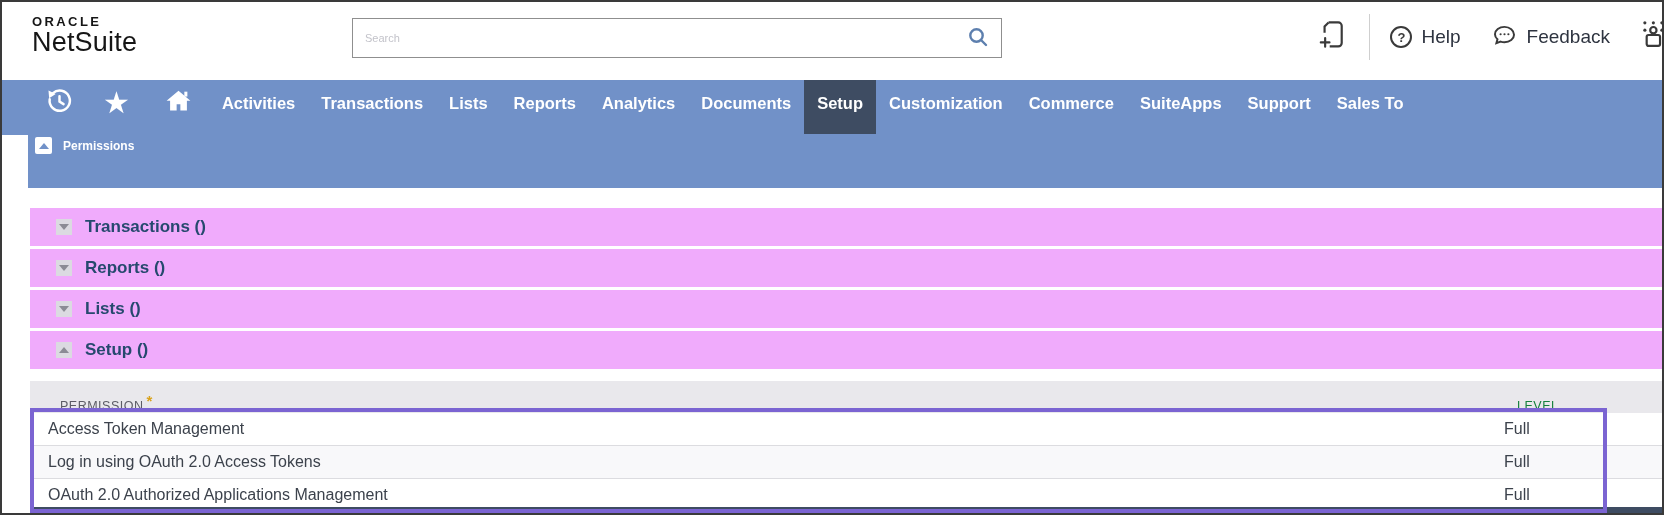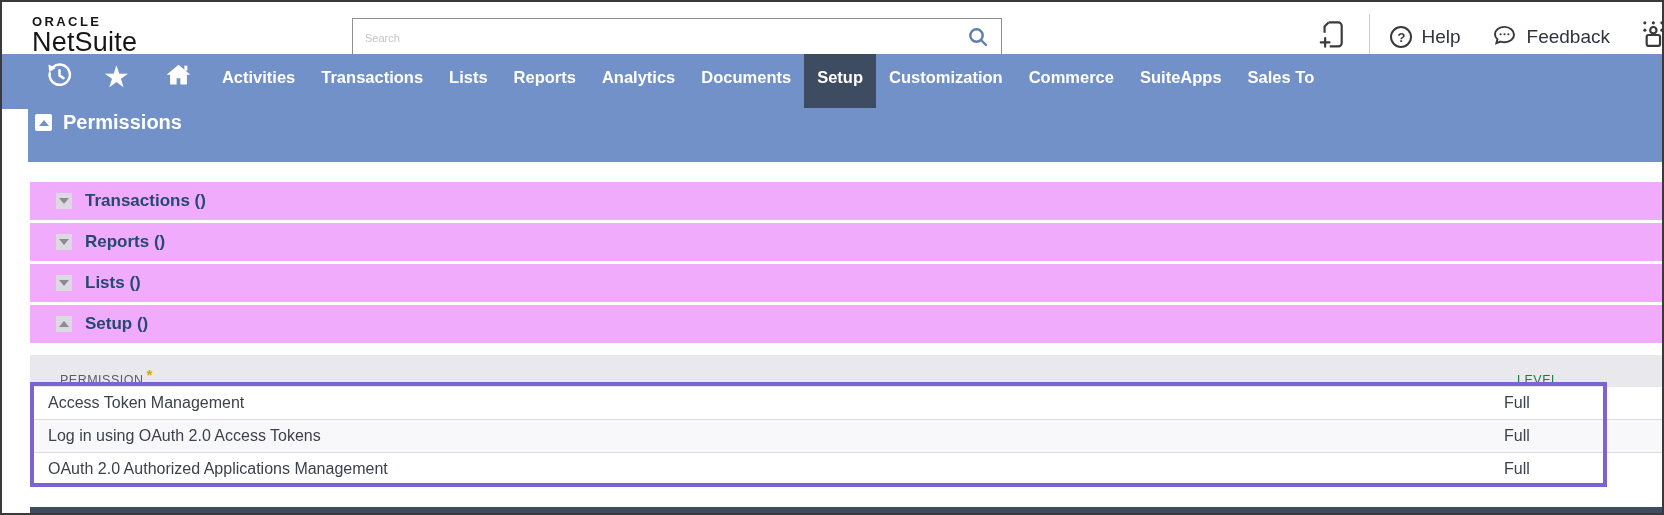--- a/index.html
+++ b/index.html
@@ -2,21 +2,21 @@
 <html><head>
 <meta charset="utf-8">
 <style>
   html,body { margin:0; padding:0; background:#fff; }
   .frame {
     position:relative; width:1664px; height:515px; box-sizing:border-box;
     border:2px solid #3A3A3A; overflow:hidden; background:#fff;
     font-family:"Liberation Sans","DejaVu Sans",sans-serif;
   }
   
-  .topbar { position:relative; height:52px; background:#fff; }
+  .topbar { position:relative; height:78px; background:#fff; }
   .logo { position:absolute; left:30px; top:12px; cursor:pointer; }
   .logo-oracle { font-size:13px; font-weight:700; letter-spacing:2.4px; color:#161616; }
   .logo-netsuite { font-size:27px; font-weight:500; color:#161616; margin-top:-2px; letter-spacing:0.2px; }
   .searchbox { position:absolute; left:350px; top:16px; width:650px; height:40px;
     border:1px solid #8f8f8f; background:#fff; display:flex; align-items:center; box-sizing:border-box; }
   .search-input { flex:1; height:100%; border:none; outline:none; font-size:11px; padding:0 12px;
     color:#444; font-family:inherit; background:transparent; }
   .search-input::placeholder { color:#c3c3ca; }
   .search-btn { width:46px; height:100%; display:flex; align-items:center; justify-content:center;
     background:transparent; border:none; cursor:pointer; }
@@ -39,21 +39,21 @@
     line-height:46px; white-space:nowrap; cursor:pointer; }
   .nav-item.active { background:#3E4C62; align-self:flex-start; height:54px; }
   
   .banner { position:relative; height:62px; background:#7191C8; }
   .banner-gutter { position:absolute; left:0; top:9px; width:26px; bottom:0; background:#fff; }
   .banner-title { position:absolute; left:33px; top:11px; display:flex; align-items:center; gap:11px; }
   .collapse-box { width:17px; height:17px; background:#fff; border-radius:2px; display:flex;
     align-items:center; justify-content:center; cursor:pointer; }
   .tri-up-blue { width:0; height:0; border-left:5px solid transparent; border-right:5px solid transparent;
     border-bottom:6px solid #7191C8; }
-  .banner-label { color:#fff; font-size:20px; font-weight:700; }
+  .banner-label { color:#fff; font-size:12px; font-weight:700; }
   .gap { height:20px; background:#fff; }
   
   .content { position:relative; margin-left:28px; }
   .group-bar { height:38px; background:#f0abfc; display:flex; align-items:center;
     padding-left:26px; margin-bottom:3px; cursor:pointer; }
   .chev-box { width:16px; height:16px; background:#DBDAE1; display:flex; align-items:center; justify-content:center; }
   .tri-down { width:0; height:0; border-left:5px solid transparent; border-right:5px solid transparent;
     border-top:6px solid #8B8B95; }
   .tri-up { width:0; height:0; border-left:5px solid transparent; border-right:5px solid transparent;
     border-bottom:6px solid #8B8B95; }
@@ -163,20 +163,21 @@
     <div class="nav-item">Activities</div>
     <div class="nav-item">Transactions</div>
     <div class="nav-item">Lists</div>
     <div class="nav-item">Reports</div>
     <div class="nav-item">Analytics</div>
     <div class="nav-item">Documents</div>
     <div class="nav-item active">Setup</div>
     <div class="nav-item">Customization</div>
     <div class="nav-item">Commerce</div>
     <div class="nav-item">SuiteApps</div>
+    <div class="nav-item">Support</div>
     <div class="nav-item">Sales To</div>
   </div>
 
   <div class="banner">
     <div class="banner-gutter"></div>
     <div class="banner-title">
       <span class="collapse-box">
         <span class="tri-up-blue"></span>
       </span>
       <span class="banner-label">Permissions</span>

